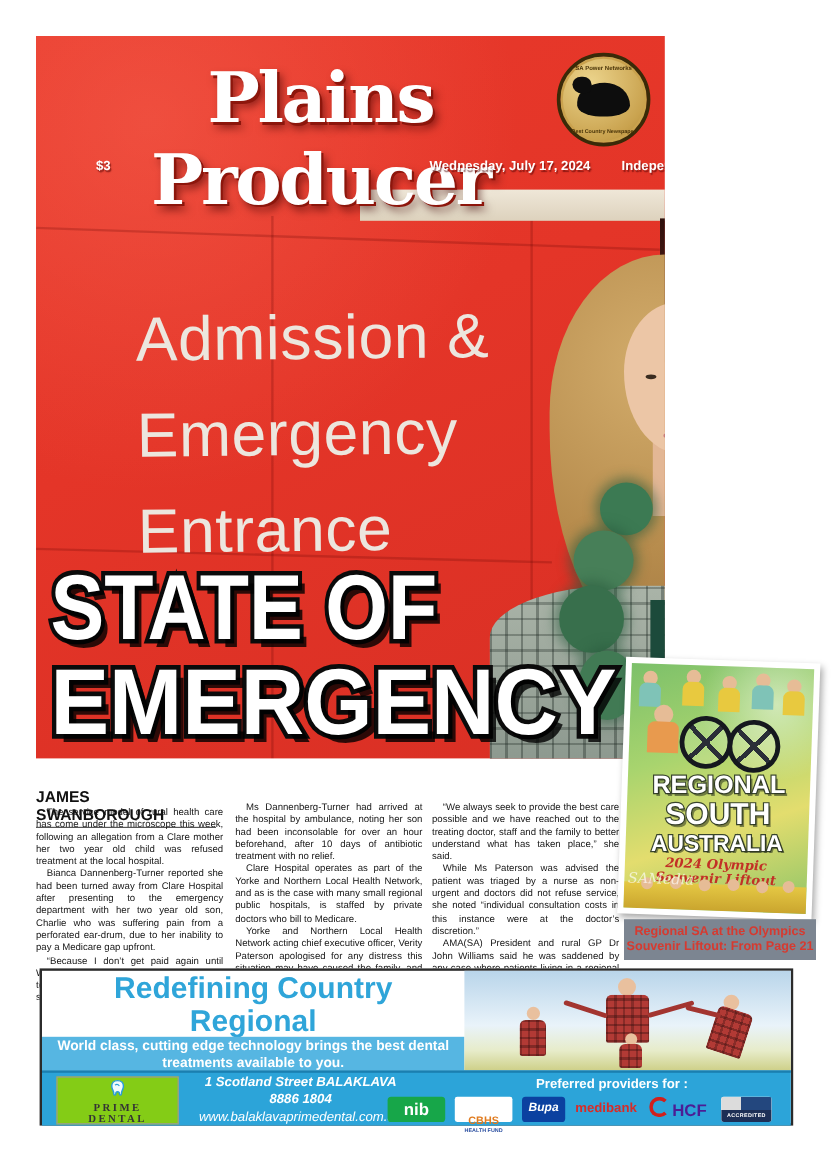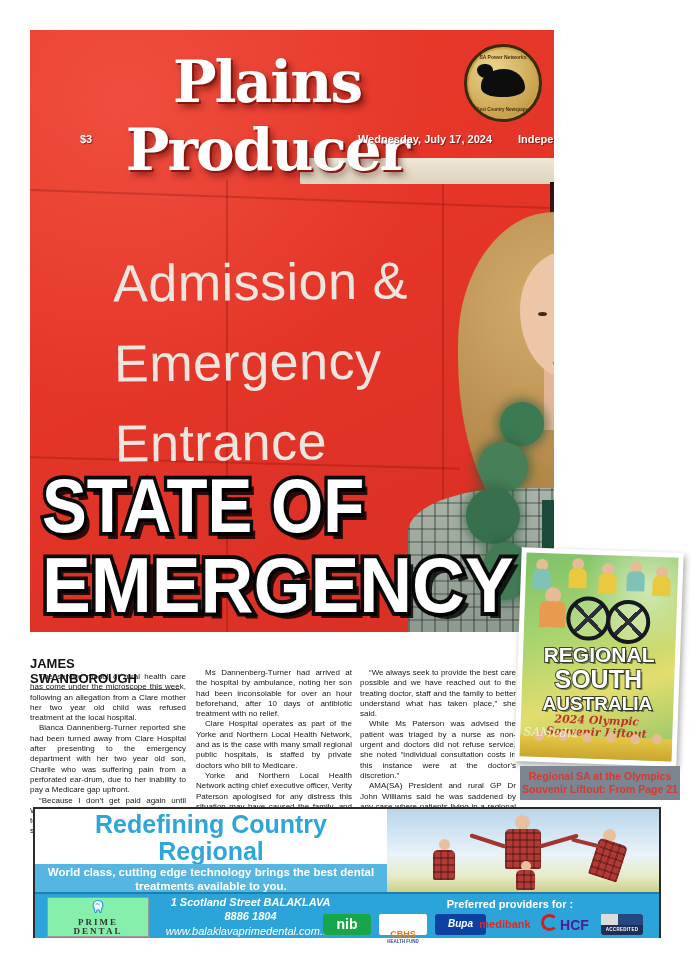--- a/index.html
+++ b/index.html
@@ -118,34 +118,34 @@
     background:linear-gradient(#b9d5ea 0%,#e9f3fa 55%,#e7ecca 80%,#ced089 100%);}
   .fam-head{position:absolute;border-radius:50%;background:#e9c09e;}
   .fam-body{position:absolute;border-radius:5px 5px 2px 2px;
     background:
       repeating-linear-gradient(0deg, rgba(40,10,10,.35) 0 2px, transparent 2px 7px),
       repeating-linear-gradient(90deg, rgba(40,10,10,.3) 0 2px, transparent 2px 7px),
       #b23a35;}
   .fam-arm{position:absolute;height:4px;background:#a33530;border-radius:2px;}
   .ad-bar{position:absolute;left:0;top:83px;width:624px;height:44px;background:#2ca4d9;
     border-top:2px solid #1b7fb0;}
-  .pd-box{position:absolute;left:12px;top:3px;width:100px;height:38px;background:#86efac;
+  .pd-box{position:absolute;left:12px;top:3px;width:100px;height:38px;background:#84cc16;
     border:1px solid #9a9a9a;text-align:center;}
   .pd-name{font-family:"Liberation Serif",serif;font-weight:bold;color:#343434;font-size:9px;
     letter-spacing:2px;line-height:9px;}
   .ad-addr{position:absolute;left:118px;top:2px;width:195px;text-align:center;color:#fff;font-style:italic;}
   .providers-label{position:absolute;left:330px;top:4px;width:290px;text-align:center;
     color:#fff;font-weight:bold;font-size:11px;}
   .logo{position:absolute;top:20px;height:21px;box-sizing:border-box;}
   .nib{left:288px;width:48px;background:#17a649;border-radius:3px;color:#fff;font-weight:900;
     font-size:14px;text-align:center;line-height:20px;}
   .cbhs{left:344px;width:48px;background:#fff;border-radius:2px;text-align:center;padding-top:16px;}
   .cbhs .main{color:#e07b1f;font-weight:900;font-size:9px;line-height:9px;}
   .cbhs .sub{color:#2b4fa0;font-weight:bold;font-size:4.5px;line-height:5px;}
-  .bupa{left:400px;width:51px;background:#0b41a0;border-radius:3px;color:#fff;font-weight:bold;
+  .bupa{left:400px;width:36px;background:#0b41a0;border-radius:3px;color:#fff;font-weight:bold;
     font-style:italic;font-size:10px;text-align:center;line-height:20px;}
   .medibank{left:444px;width:52px;color:#d92b27;font-weight:900;font-size:11px;
     text-align:center;line-height:20px;}
   .hcf{left:504px;width:52px;color:#4c1d95;font-weight:900;font-size:14px;text-align:center;
     line-height:20px;}
   .hcf .ring{display:inline-block;width:11px;height:11px;border:3px solid #d0201d;
     border-radius:50%;border-right-color:transparent;vertical-align:-1px;margin-right:2px;}
   .accredited{left:566px;width:42px;background:#fff;border-radius:2px;overflow:hidden;}
   .accredited .top{height:11px;background:linear-gradient(90deg,#dcdcdc 40%,#23477e 40%);}
   .accredited .bottom{height:10px;background:#1d2f56;color:#fff;font-size:4.5px;font-weight:bold;

